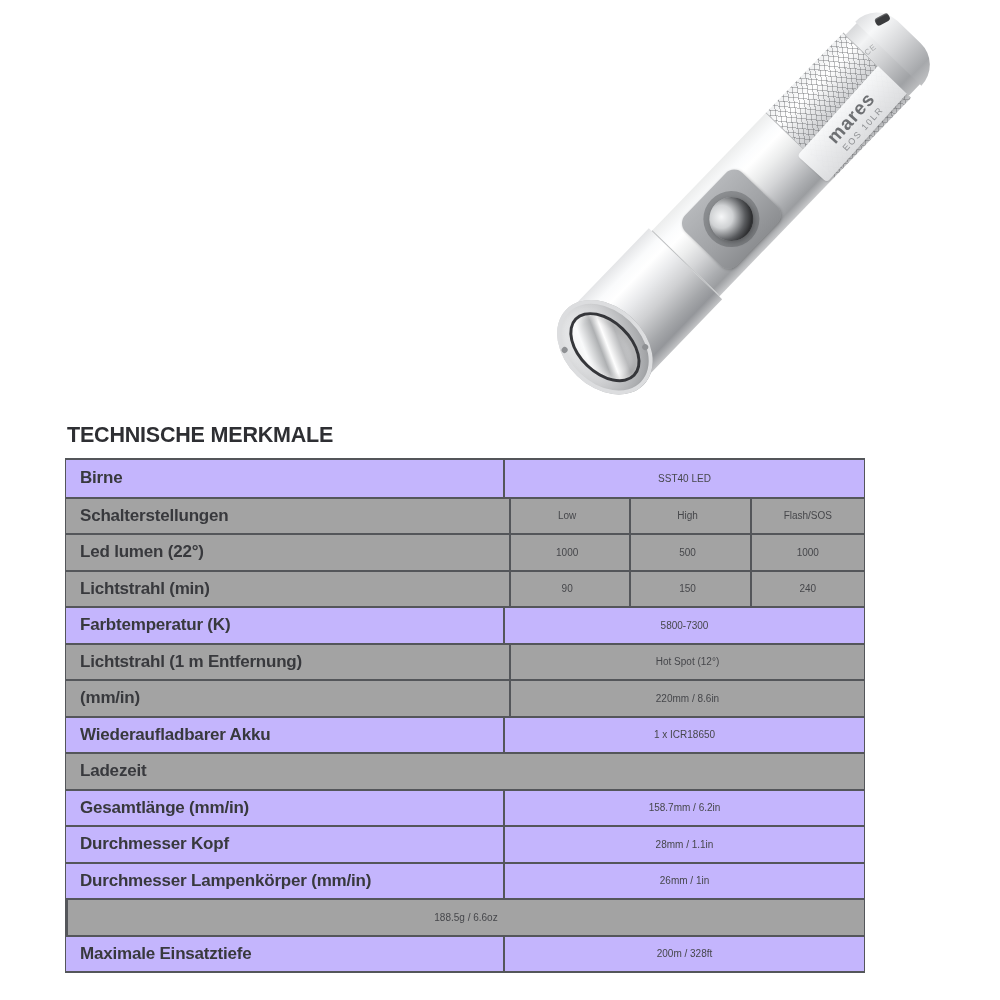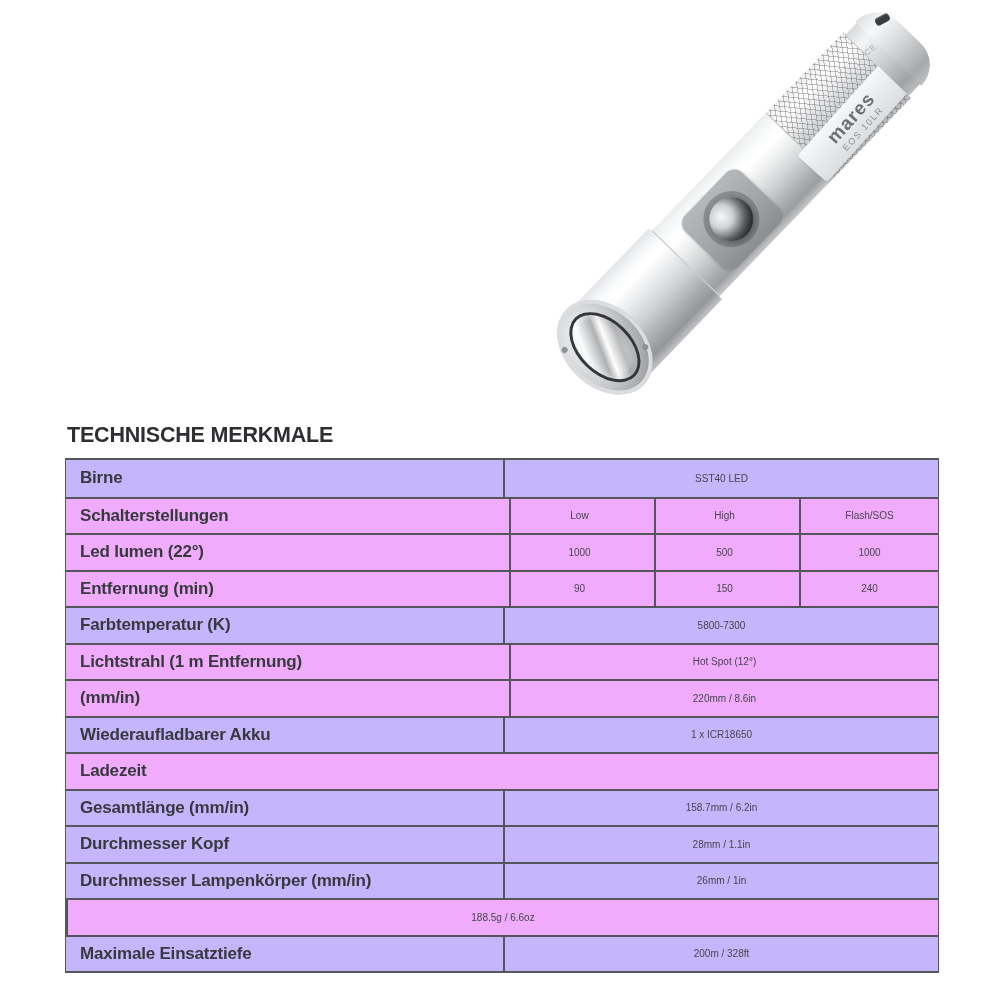--- a/index.html
+++ b/index.html
@@ -74,33 +74,33 @@
     background:linear-gradient(180deg,#dfe0e2 0%,#f7f8f9 20%,#d6d7d9 50%,#a6a8ab 85%,#c0c1c3 100%);
   }
   .t-port {
     position:absolute; left:445px; top:15px; width:15px; height:8px; border-radius:3px;
     background:#3a3b3d; transform:rotate(18deg);
     box-shadow:inset 0 1px 1px rgba(255,255,255,.25);
   }
   .t-ce { position:absolute; left:416px; top:27px; font-size:8px; color:#a8aaac; transform:rotate(8deg); letter-spacing:1px; }
 
   
-  .sheet { position:absolute; left:65px; top:423px; width:874px; }
+  .sheet { position:absolute; left:65px; top:423px; width:800px; }
   .sheet h1 {
     font-size:21.5px; font-weight:bold; color:#2e2f33;
     letter-spacing:-0.2px; margin:0 0 10px 2px;
   }
   .spec-table {
     border-top:2px solid #54565a; border-bottom:2px solid #54565a;
     border-left:1px solid #54565a; border-right:1px solid #54565a;
     width:100%;
   }
   .row { display:flex; height:36.5px; background:#c4b5fd; }
   .row + .row { border-top:2px solid #54565a; }
-  .row.shaded { background:#f0abfc;gap:6px; }
+  .row.shaded { background:#a3a3a3;gap:6px; }
   .cell-label {
     width:437px; flex:none; padding-left:14px;
     display:flex; align-items:center;
     font-weight:bold; font-size:17px; color:#38393d; letter-spacing:-0.2px;
     white-space:nowrap;
   }
   .cell-value {
     flex:1; display:flex; align-items:center; justify-content:center;
     font-size:10px; color:#46474b; border-left:2px solid #54565a;
     white-space:nowrap;
@@ -152,21 +152,21 @@
       </div>
 
       <div class="row shaded">
         <div class="cell-label">Led lumen (22°)</div>
         <div class="cell-value">1000</div>
         <div class="cell-value">500</div>
         <div class="cell-value">1000</div>
       </div>
 
       <div class="row shaded">
-        <div class="cell-label">Entfernung (min)</div>
+        <div class="cell-label">Lichtstrahl (min)</div>
         <div class="cell-value">90</div>
         <div class="cell-value">150</div>
         <div class="cell-value">240</div>
       </div>
 
       <div class="row">
         <div class="cell-label">Farbtemperatur (K)</div>
         <div class="cell-value">5800-7300</div>
       </div>
 

